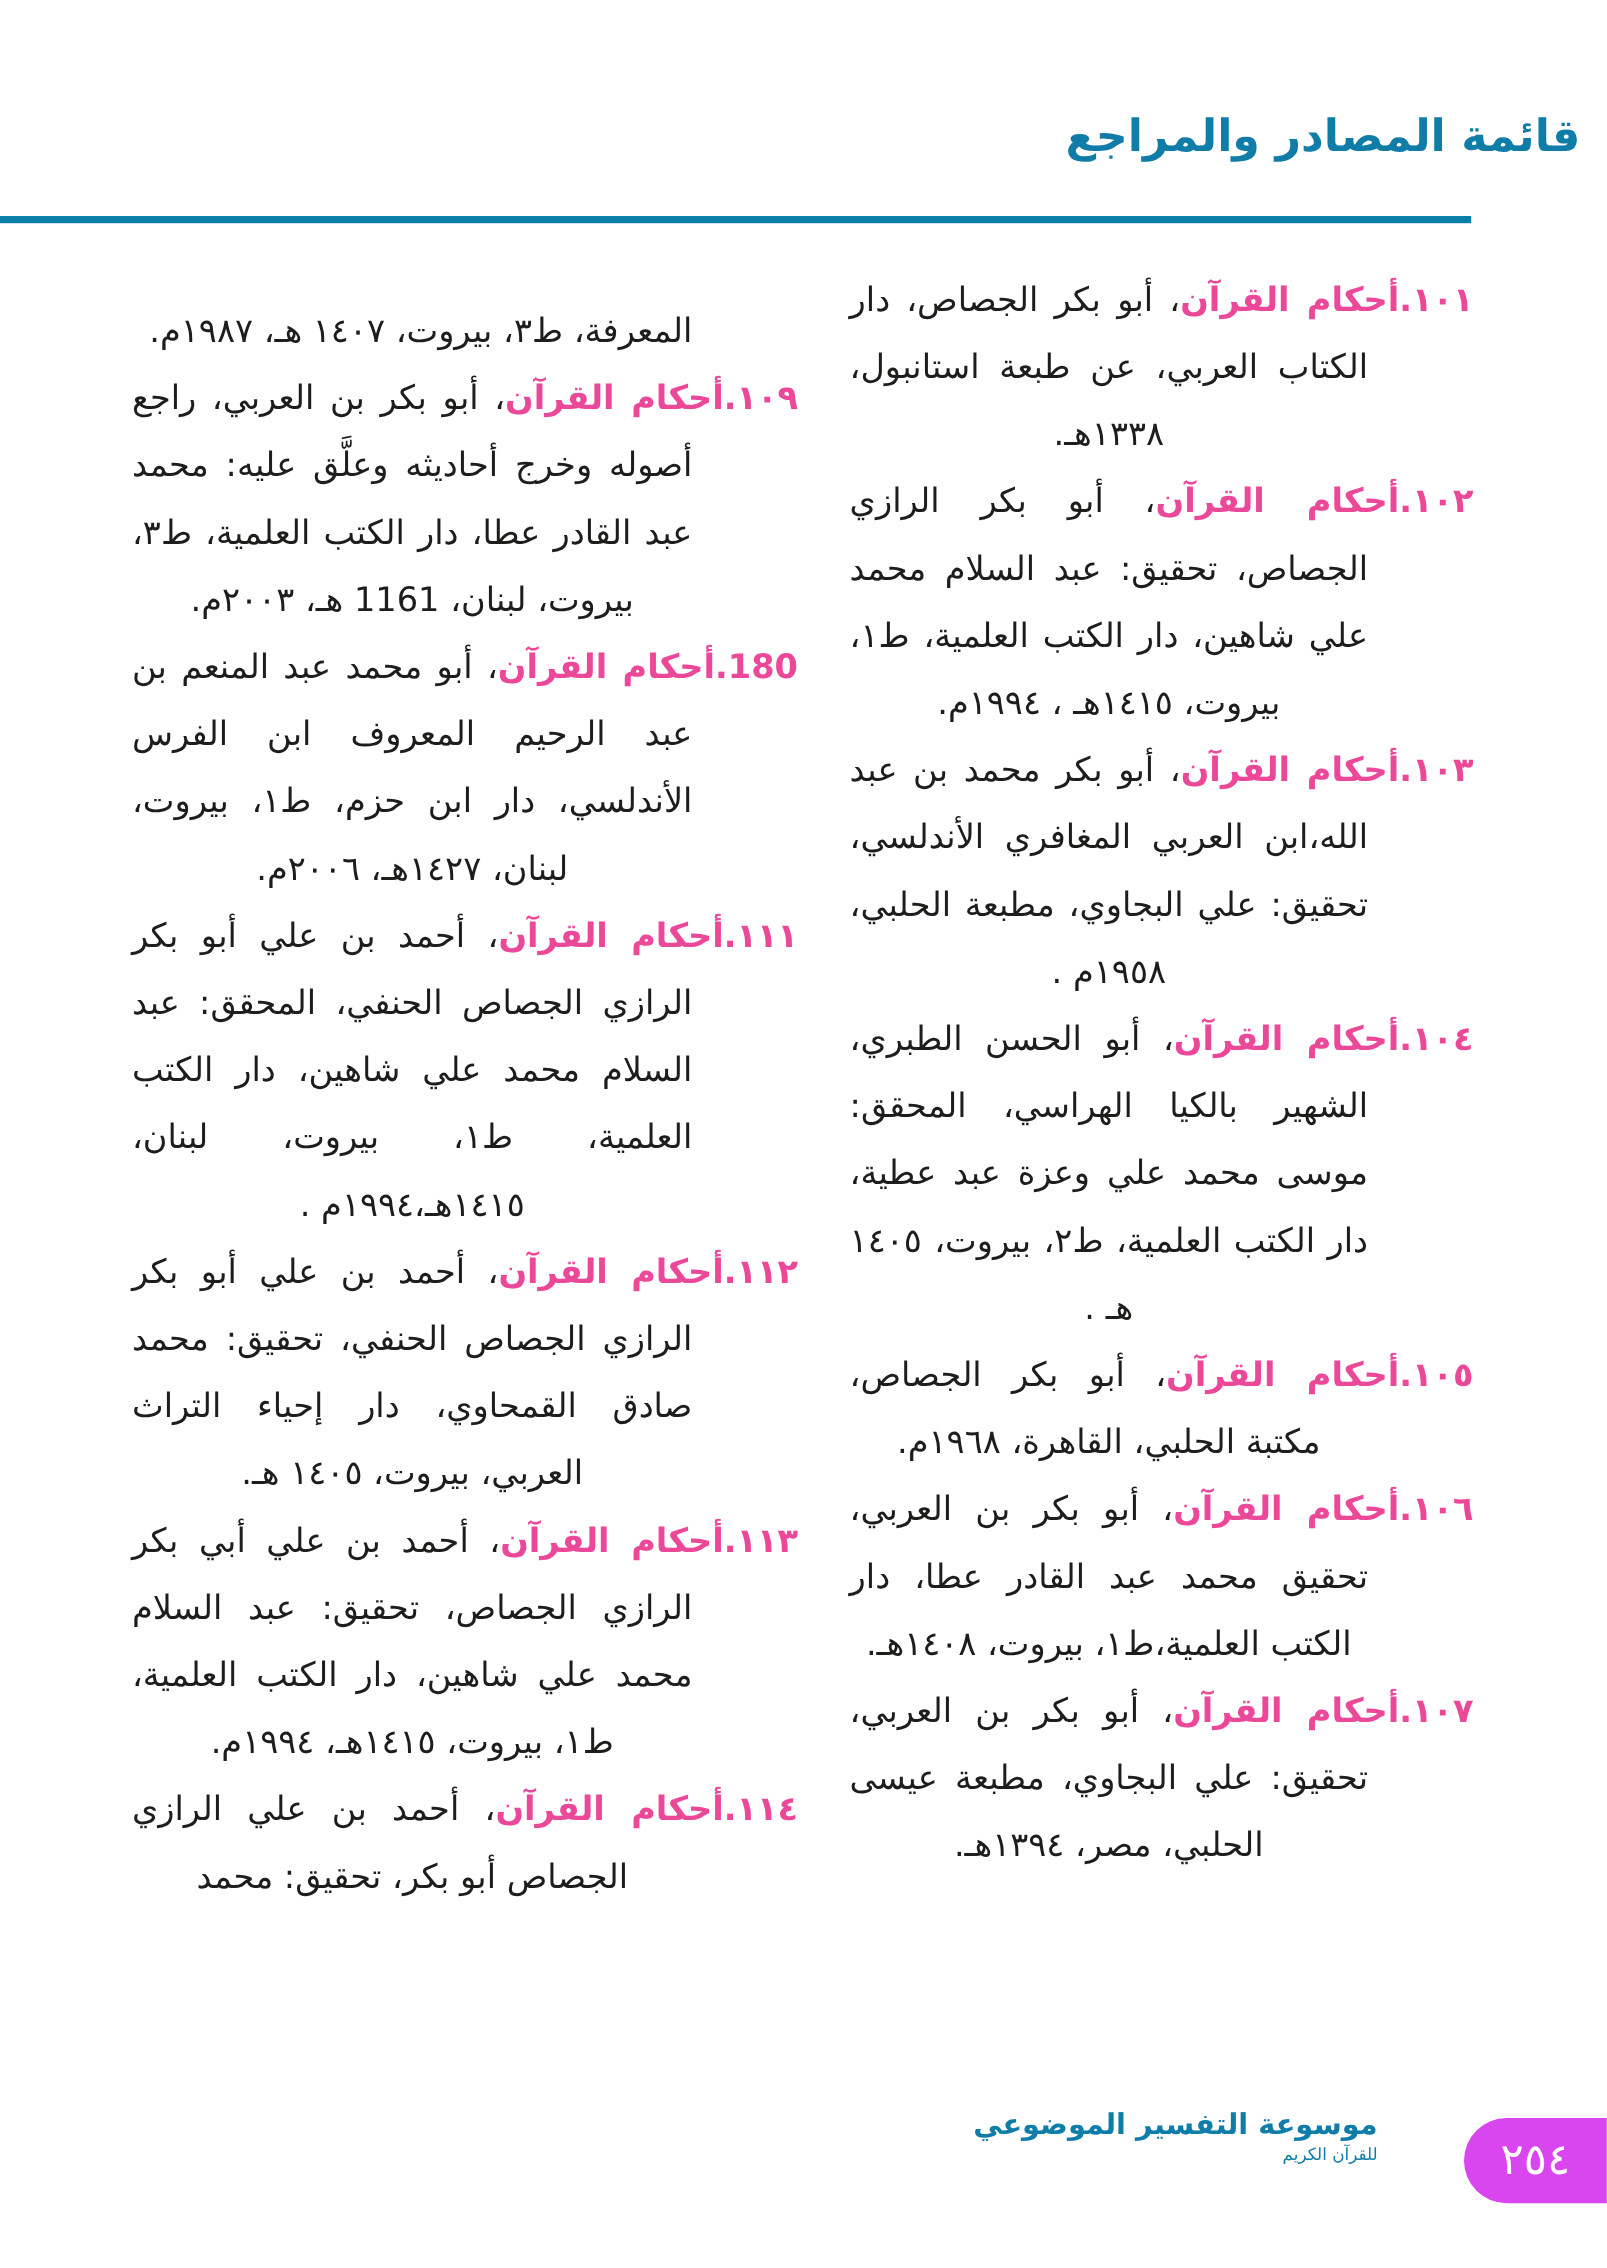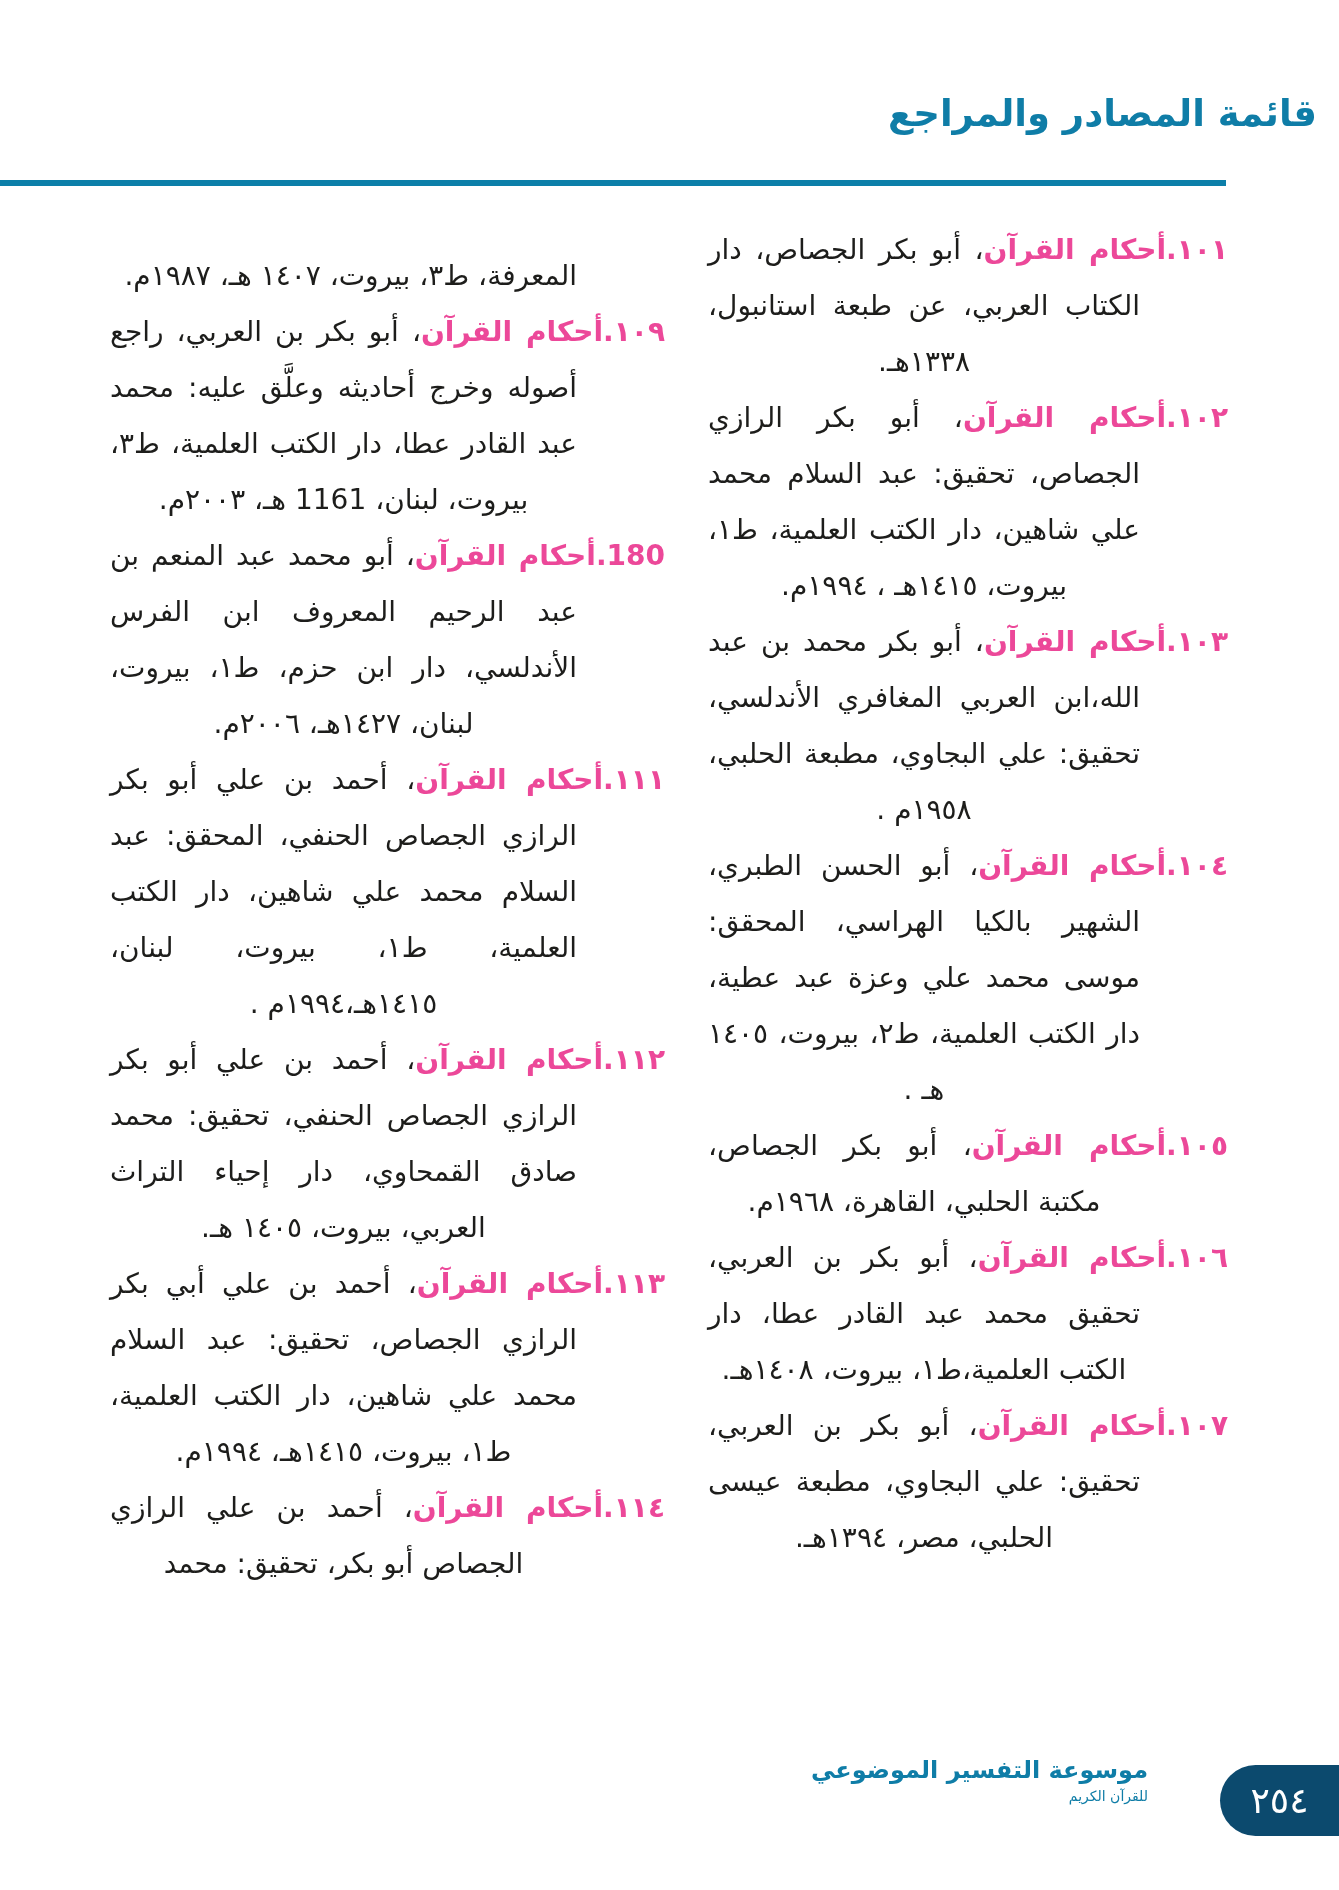--- a/index.html
+++ b/index.html
@@ -28,21 +28,21 @@
   .entry.cont{text-indent:0;text-align-last:right;}
   .num,.btitle{color:#ec4899;font-weight:bold;}
   .logo{
     position:absolute;left:856px;top:1752px;width:292px;
     text-align:right;color:#0f7da7;direction:rtl;
   }
   .logo-l1{font-size:24px;font-weight:bold;line-height:1.5;white-space:nowrap;}
   .logo-l2{font-size:14px;line-height:1.2;}
   .page-badge{
     position:absolute;left:1220px;top:1765px;width:119px;height:71px;
-    background:#0c4a6e;border-radius:36px 0 0 36px;
+    background:#d946ef;border-radius:36px 0 0 36px;
     color:#ffffff;font-size:36px;direction:rtl;
     display:flex;align-items:center;justify-content:center;
   }
 </style>
 </head>
 <body>
 
 <div class="hdr-title">قائمة المصادر والمراجع</div>
 <div class="hdr-rule"></div>
 

